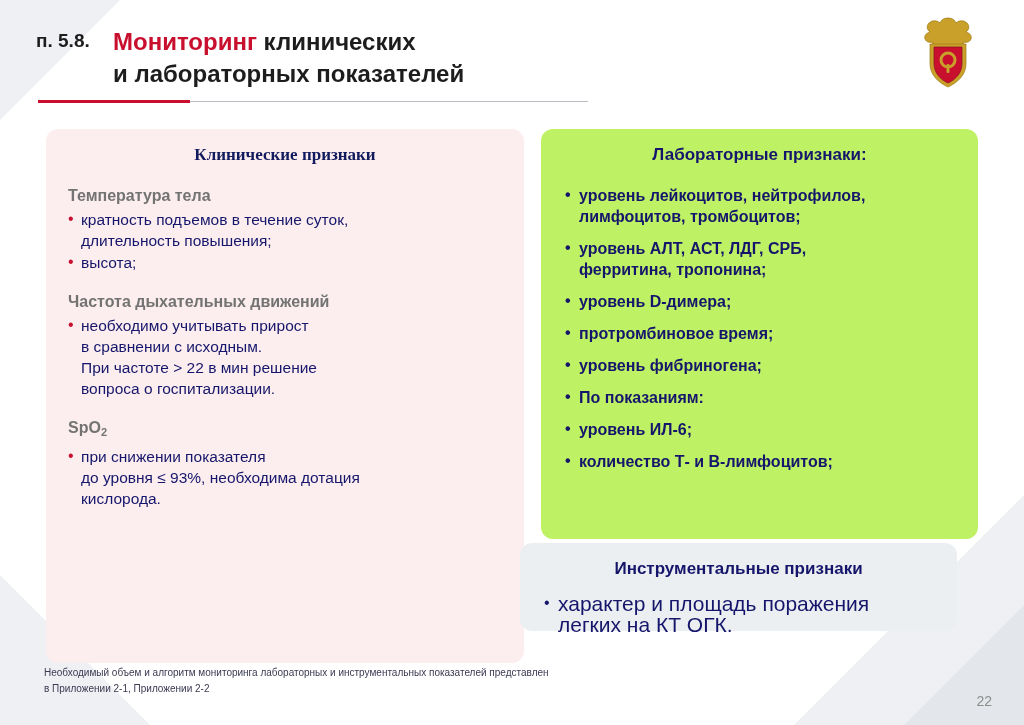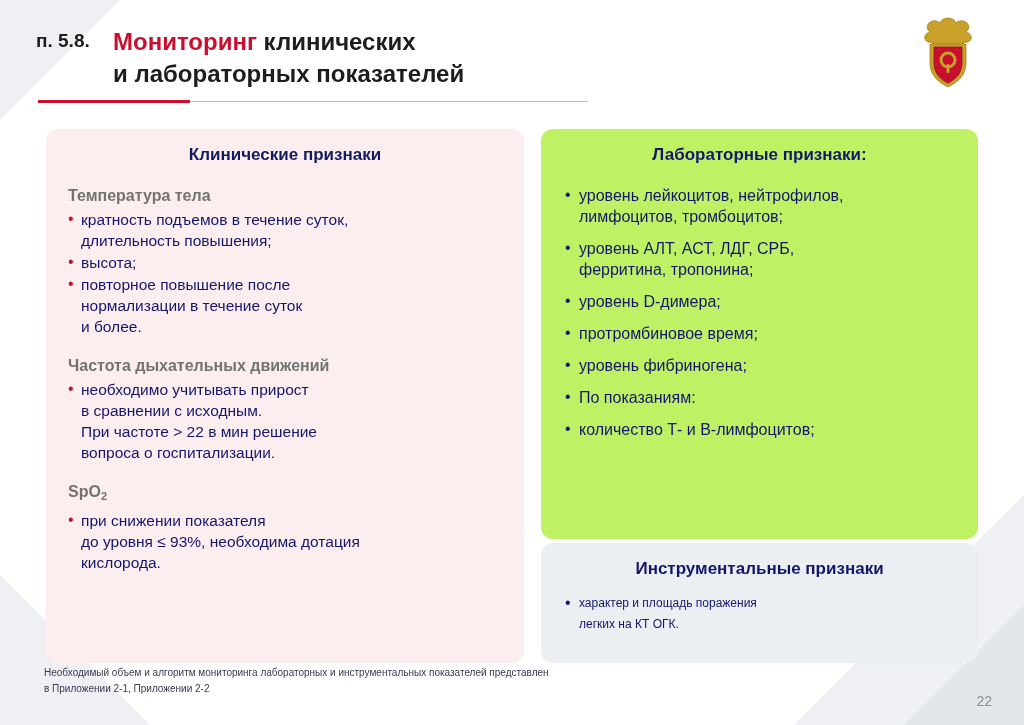--- a/index.html
+++ b/index.html
@@ -105,33 +105,33 @@
     left: 46px; top: 129px;
     width: 478px; height: 534px;
     background: #fceeee;
   }
   .panel-lab {
     left: 541px; top: 129px;
     width: 437px; height: 410px;
     background: #bef264;
   }
   .panel-instr {
-    left: 541px; top: 543px;
-    width: 437px; height: 120px;
+    left: 520px; top: 543px;
+    width: 437px; height: 88px;
     background: #eceff1;
   }
 
   .panel-title {
     text-align: center;
     font-size: 17px;
     font-weight: bold;
     color: #15166b;
     padding-top: 16px;
   }
-  .panel-clinical .panel-title { color: #111b5e; }
+  .panel-clinical .panel-title { color: #111b5e; font-family: Liberation Serif, serif; }
 
   .panel-body {
     padding: 0 22px;
     font-size: 15.5px;
     line-height: 21px;
     color: #15166b;
   }
 
   .subhead {
     font-weight: bold;
@@ -163,23 +163,23 @@
   .panel-lab ul.bullets li,
   .panel-instr ul.bullets li {
     margin-bottom: 11px;
     padding-left: 14px;
   }
   .panel-lab ul.bullets li::before,
   .panel-instr ul.bullets li::before {
     color: #15166b;
   }
 
-  .panel-lab .panel-body { padding: 0 24px; font-size: 16px; line-height: 21px; }
+  .panel-lab .panel-body { padding: 0 24px; font-size: 16px; line-height: 21px; font-weight: bold; }
   .panel-lab .list-wrap { margin-top: 20px; }
-  .panel-instr .panel-body { padding: 0 24px; font-size: 12px; line-height: 21px; }
+  .panel-instr .panel-body { padding: 0 24px; font-size: 21px; line-height: 21px; }
   .panel-instr .list-wrap { margin-top: 14px; }
 
   sub {
     font-size: 11px;
     vertical-align: -3px;
   }
 
   
   .footnote {
     position: absolute;
@@ -231,23 +231,20 @@
 
 <div class="panel panel-clinical">
   <div class="panel-title">Клинические признаки</div>
   <div class="panel-body">
 
     <div class="subhead first">Температура тела</div>
     <ul class="bullets">
       <li>кратность подъемов в течение суток,
 длительность повышения;</li>
       <li>высота;</li>
-      <li>повторное повышение после
-нормализации в течение суток
-и более.</li>
     </ul>
 
     <div class="subhead">Частота дыхательных движений</div>
     <ul class="bullets">
       <li>необходимо учитывать прирост
 в сравнении с исходным.
 При частоте &gt; 22 в мин решение
 вопроса о госпитализации.</li>
     </ul>
 
@@ -267,20 +264,21 @@
     <div class="list-wrap">
       <ul class="bullets">
         <li>уровень лейкоцитов, нейтрофилов,
 лимфоцитов, тромбоцитов;</li>
         <li>уровень АЛТ, АСТ, ЛДГ, СРБ,
 ферритина, тропонина;</li>
         <li>уровень D-димера;</li>
         <li>протромбиновое время;</li>
         <li>уровень фибриногена;</li>
         <li>По показаниям:</li>
+        <li>уровень ИЛ-6;</li>
         <li>количество Т- и В-лимфоцитов;</li>
       </ul>
     </div>
   </div>
 </div>
 
 <div class="panel panel-instr">
   <div class="panel-title">Инструментальные признаки</div>
   <div class="panel-body">
     <div class="list-wrap">

